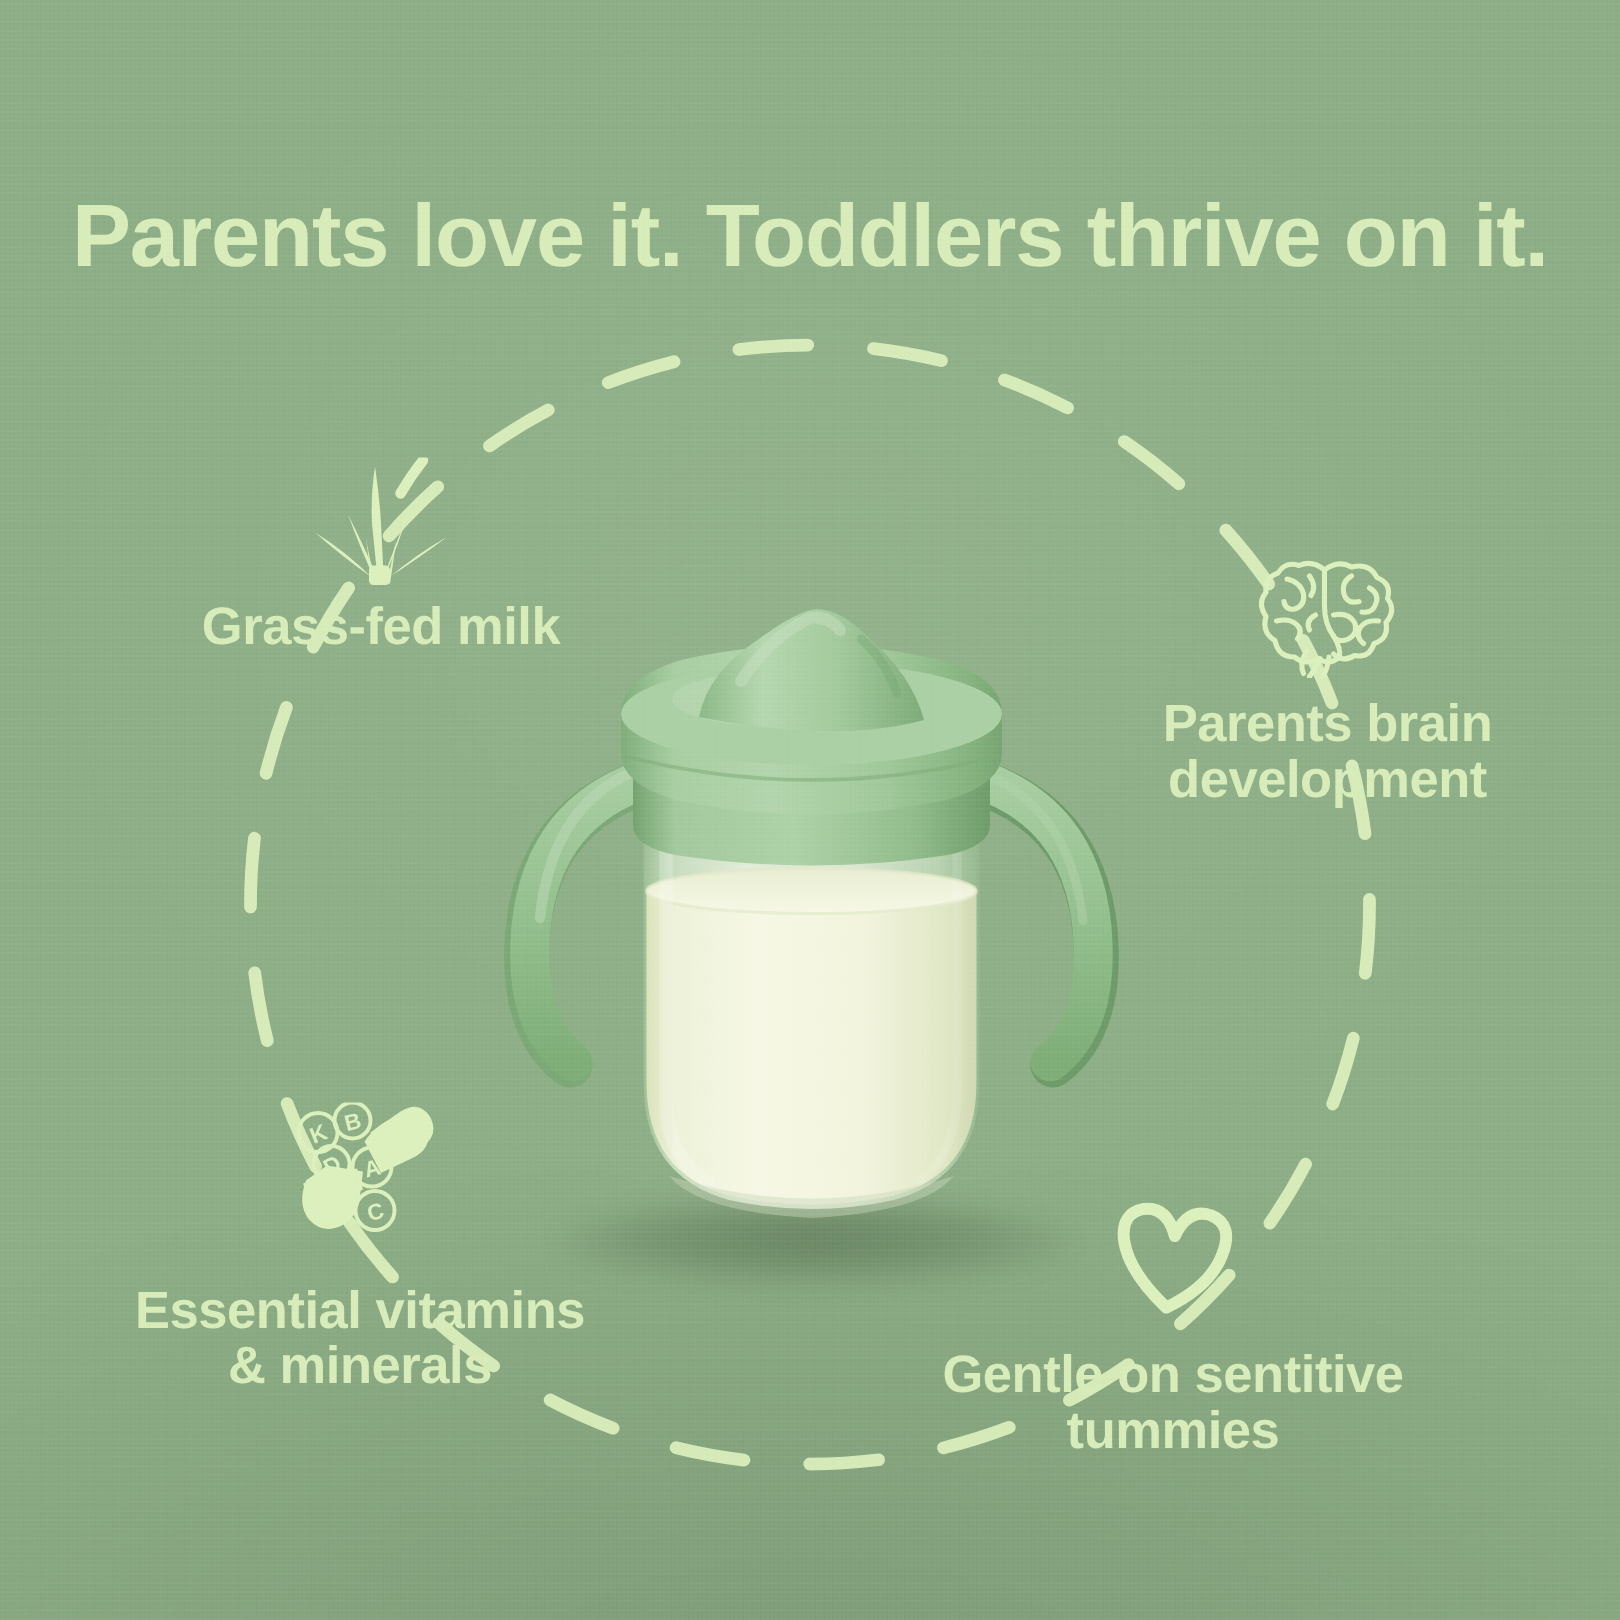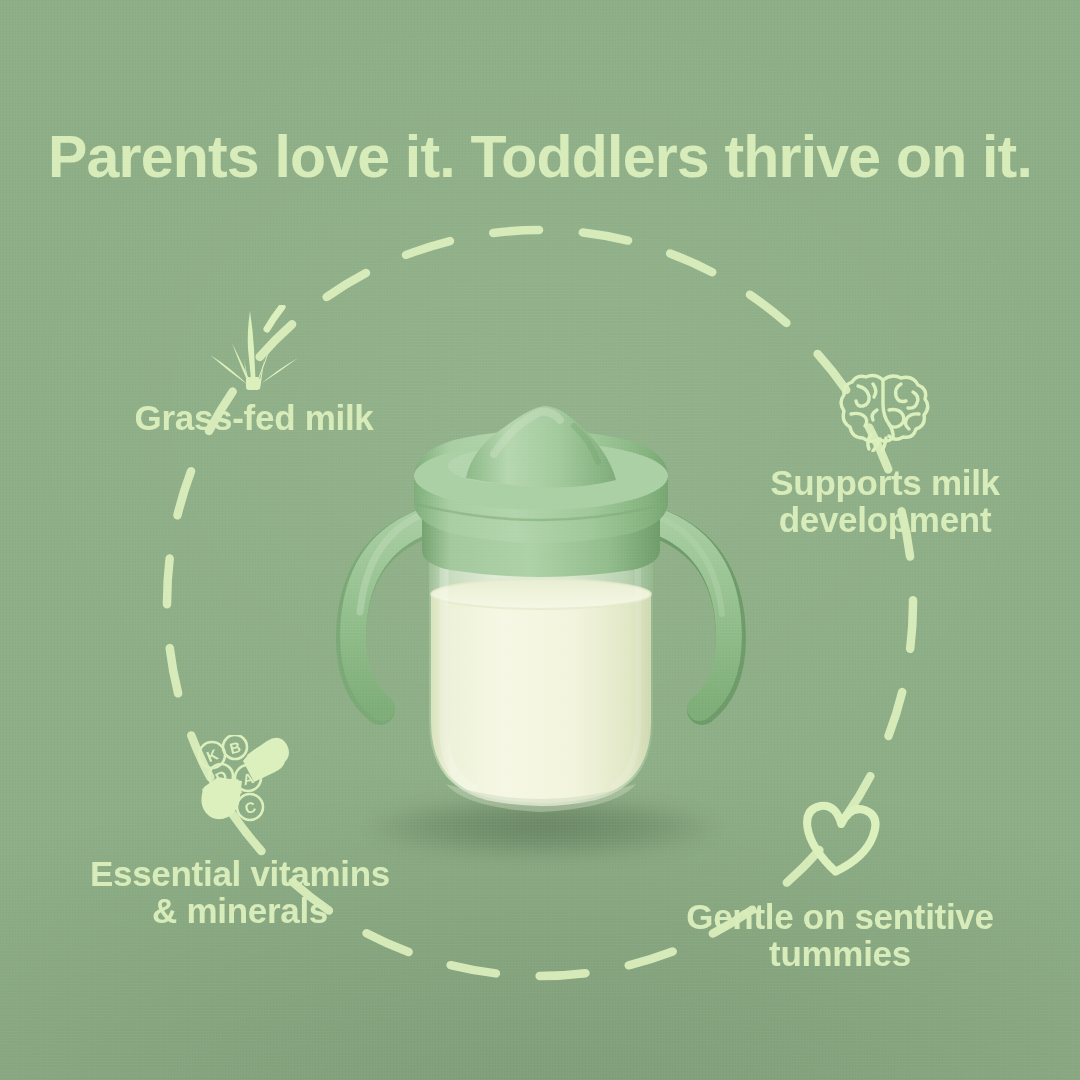--- a/index.html
+++ b/index.html
@@ -101,21 +101,21 @@
 
   #feature-grass      { left: 104px; top: 305px;  width: 300px; }
   #feature-grass .flabel { margin-top: 8px; }
 
   #feature-brain      { left: 735px; top: 370px;  width: 300px; }
   #feature-brain .flabel { margin-top: 12px; }
 
   #feature-vitamins   { left: 70px;  top: 735px;  width: 340px; }
   #feature-vitamins .flabel { margin-top: 28px; }
 
-  #feature-tummies    { left: 660px; top: 800px;  width: 360px; }
+  #feature-tummies    { left: 602px; top: 800px;  width: 360px; }
   #feature-tummies .flabel { margin-top: 18px; }
 
   
   #cup {
     position: absolute;
     left: 316px;
     top: 392px;
     width: 450px;
     height: 450px;
   }
@@ -177,21 +177,21 @@
           <path d="M76 22 Q83 26 80 33 Q78 39 71 38"></path>
           <path d="M82 44 Q74 43 70 48 Q66 54 72 59"></path>
           <path d="M52 40 Q62 38 66 45 Q69 52 62 56 Q55 59 52 54"></path>
           <path d="M40 40 Q33 44 36 50"></path>
           <path d="M43 69 Q40 76 36 81"></path>
           <path d="M49 68 Q48 76 45 81"></path>
           <path d="M34 64 Q29 72 32 79"></path>
         </g>
       </svg>
     </span>
-    <span class="flabel">Supports milk
+    <span class="flabel">Parents brain
 development</span>
   </div>
 
   <div class="feature" id="feature-vitamins">
     <span class="ficon">
       <svg width="104" height="92" viewBox="0 0 104 92">
 
         <g fill="#dcf0bd">
           <path d="M59 20 L79 6 Q92 -2 99 10 Q105 22 93 30 L72 44 Z"></path>
           <path d="M58 22 L70 45 Q63 50 56 46 Q49 41 48 33 Q48 26 54 22 Z" opacity="0"></path>

